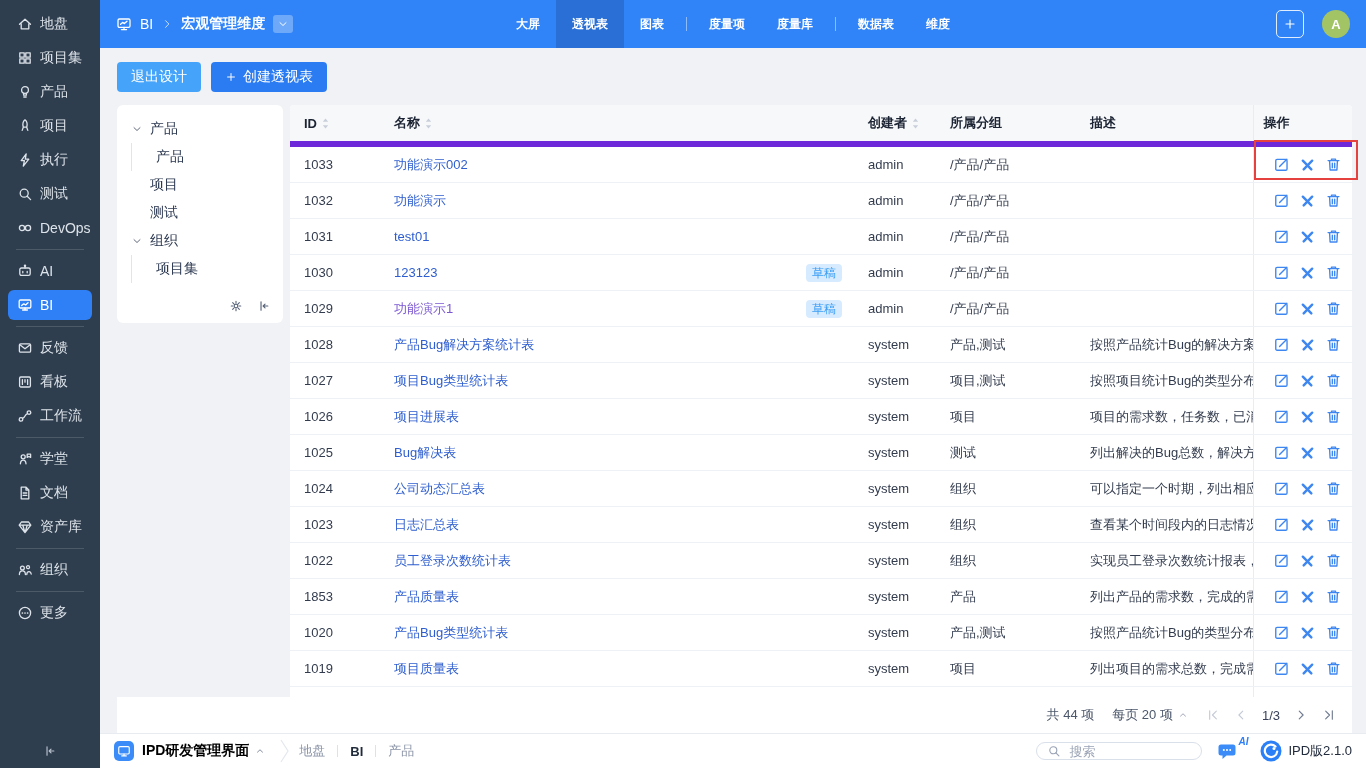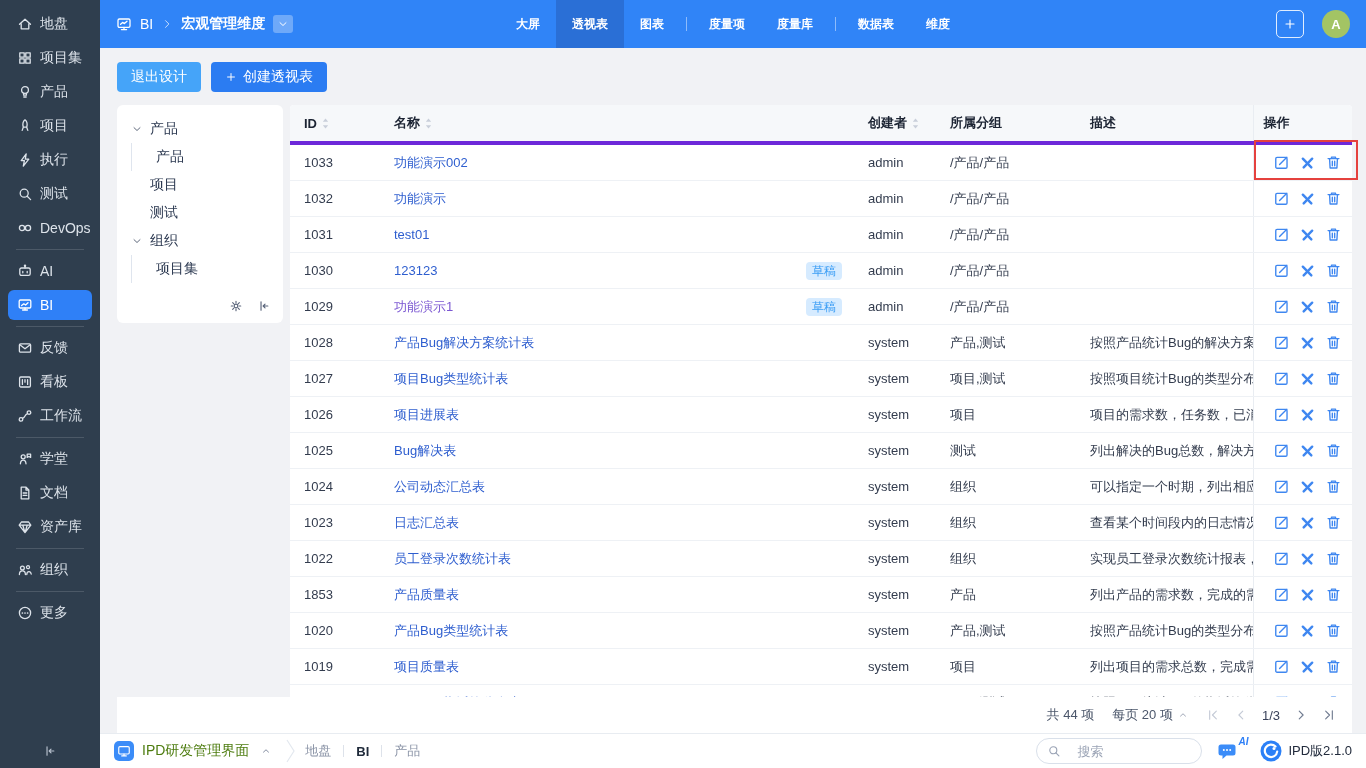--- a/index.html
+++ b/index.html
@@ -48,21 +48,21 @@
   .tree-item{height:28px;display:flex;align-items:center;padding-left:14px;font-size:14px;color:#2b3850;cursor:pointer;}
   .tree-caret{color:#5a6578;margin-right:7px;}
   .tree-spacer{width:12px;margin-right:7px;}
   .tree-guide{width:0;height:28px;border-left:1px solid #dfe5ee;margin-right:24px;}
   .tree-foot{position:absolute;right:12px;bottom:10px;display:flex;gap:14px;color:#59647a;}
   .tree-foot .ic{cursor:pointer;}
 
   
   .table-card{position:absolute;left:290px;top:105px;width:1062px;height:592px;background:#fff;border-radius:4px 4px 0 0;overflow:hidden;}
   table{width:100%;border-collapse:collapse;table-layout:fixed;font-size:13px;}
-  th{height:36px;background:#f6f8fa;text-align:center;color:#1c2433;font-weight:700;padding:0 0 0 14px;border-bottom:4px solid #6d28d9;white-space:nowrap;}
+  th{height:36px;background:#f6f8fa;text-align:center;color:#1c2433;font-weight:700;padding:0 0 0 14px;border-bottom:6px solid #6d28d9;white-space:nowrap;}
   th .th-wrap{display:flex;align-items:center;gap:4px;}
   .sort-ic{width:9px;height:13px;display:inline-flex;}
   td{height:35px;border-bottom:1px solid #eef1f5;padding:0 0 0 14px;color:#333c4e;white-space:nowrap;overflow:hidden;}
   td.op,th.op{border-left:1px solid #e9edf2;padding:0 10px;}
   .name-cell{display:flex;align-items:center;padding-right:12px;}
   a.tlink{color:#2e5ecf;text-decoration:none;cursor:pointer;}
   a.tlink.visited{color:#7b57d2;}
   .badge{margin-left:auto;background:#d6ebff;color:#3a9df5;font-size:12px;border-radius:4px;padding:2px 6px;line-height:14px;flex:none;}
   .ops{display:flex;align-items:center;justify-content:flex-end;gap:9px;color:#3f87f0;}
   .ops .ic{width:17px;height:17px;cursor:pointer;}
@@ -73,28 +73,28 @@
   .pager .grp{display:flex;align-items:center;gap:5px;}
   .pg-ic{width:14px;height:14px;display:inline-flex;cursor:pointer;}
   .pg-disabled{color:#c4cad6;}
   .pg-en{color:#707b90;}
   .pg-num{color:#39425a;}
 
   
   .bottombar{position:absolute;left:100px;bottom:0;width:1266px;height:35px;background:#fff;border-top:1px solid #e8ecf1;display:flex;align-items:center;padding:0 14px;box-sizing:border-box;font-size:13px;}
   .app-ic{width:20px;height:20px;background:#3b8cf8;border-radius:5px;color:#fff;display:flex;align-items:center;justify-content:center;margin-right:8px;flex:none;}
   .app-ic .ic{width:14px;height:14px;}
-  .app-title{font-size:14px;color:#4d7c0f;font-weight:400;margin-right:12px;cursor:pointer;}
+  .app-title{font-size:14px;color:#000000;font-weight:700;margin-right:6px;cursor:pointer;}
   .tit-caret{color:#66718a;margin-right:6px;}
   .big-sep{width:12px;height:26px;color:#e3e8ef;margin:0 8px;}
   .crumb{color:#8a93a6;cursor:pointer;}
   .crumb.active{color:#1f2a3a;font-weight:700;}
   .crumb-sep{width:1px;height:12px;background:#dde2ea;margin:0 12px;}
   .bb-right{margin-left:auto;display:flex;align-items:center;gap:16px;}
-  .search{width:166px;height:26px;border:1px solid #d9e0ea;border-radius:14px;display:flex;align-items:center;padding:0 10px;gap:14px;color:#9aa3b5;box-sizing:border-box;}
+  .search{width:166px;height:18px;border:1px solid #d9e0ea;border-radius:14px;display:flex;align-items:center;padding:0 10px;gap:6px;color:#9aa3b5;box-sizing:border-box;}
   .search input{border:none;outline:none;width:110px;font-size:13px;color:#3a4burnt;color:#3a455c;background:transparent;}
   .search input::placeholder{color:#9aa3b5;}
   .ai-wrap{position:relative;width:26px;height:22px;cursor:pointer;}
   .ai-bubble{width:22px;height:20px;position:absolute;left:0;bottom:0;}
   .ai-tag{position:absolute;right:-4px;top:-4px;color:#2f80f7;font-size:10px;font-weight:700;font-style:italic;}
   .brand{display:flex;align-items:center;gap:6px;}
   .logo{width:22px;height:22px;cursor:pointer;}
   .ver{color:#222b3c;font-size:13px;}
 </style>
 </head>

